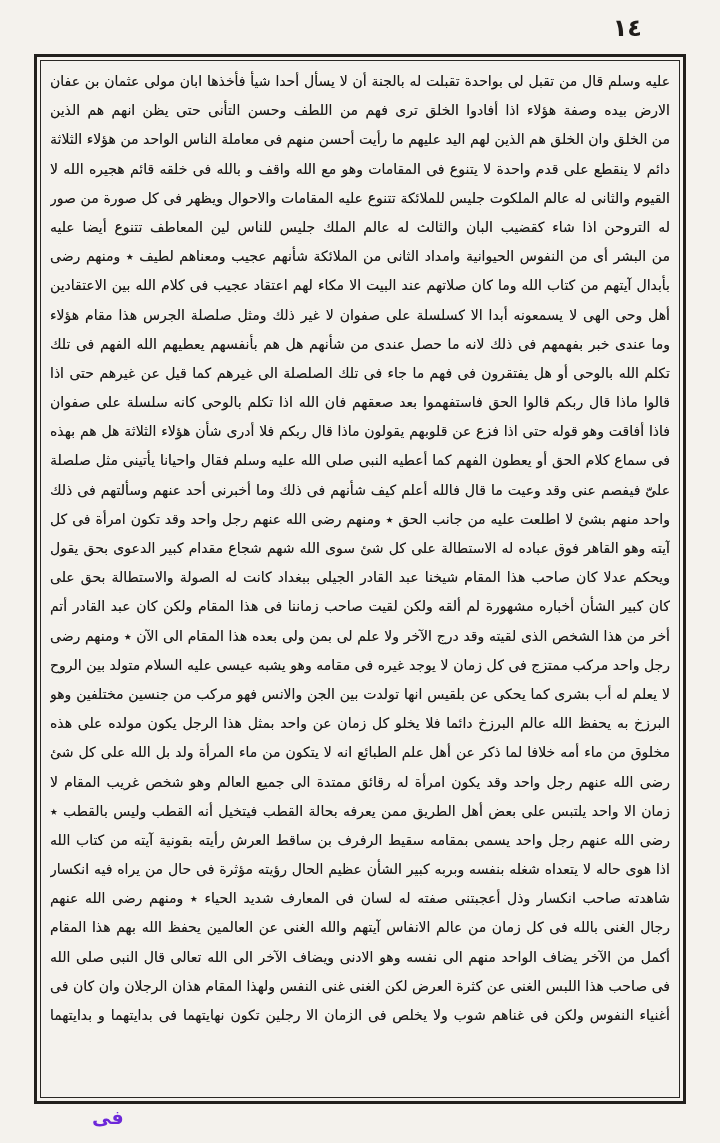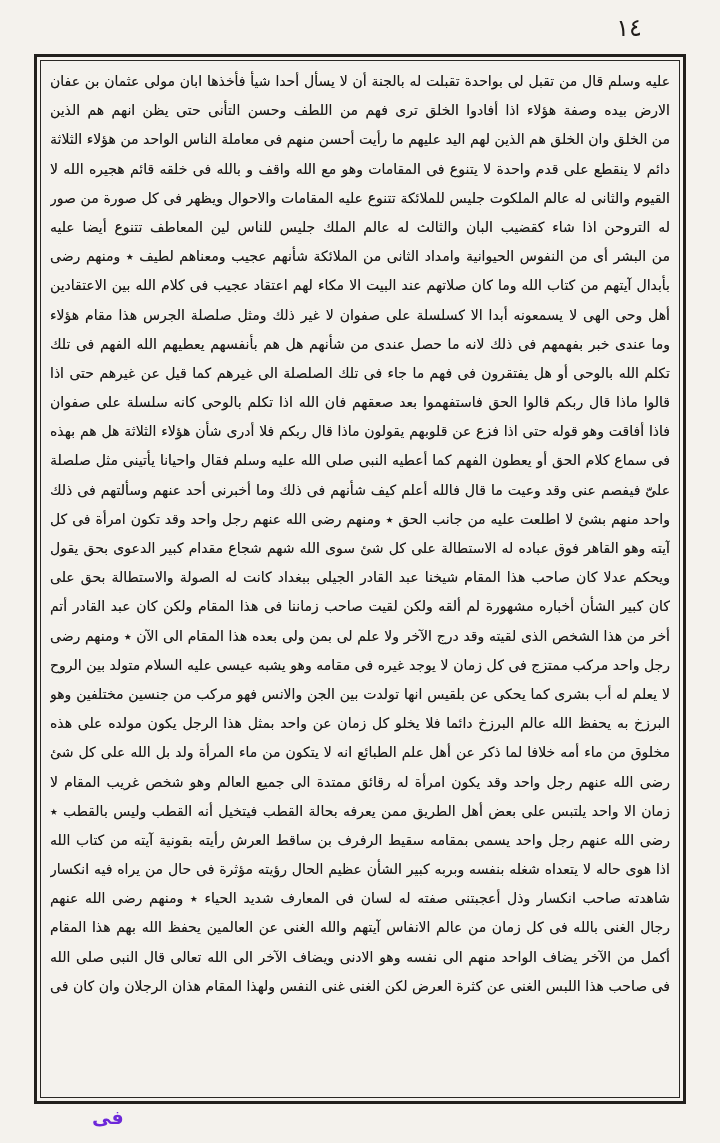--- a/index.html
+++ b/index.html
@@ -8,21 +8,21 @@
     width:720px;height:1143px;
     background:#f4f2ed;
     font-family:"DejaVu Sans",sans-serif;
     color:#1c1a18;
     overflow:hidden;
   }
   .page-number{
     position:absolute;
     top:14px;right:78px;
     font-size:24px;
-    font-weight:normal;
+    font-weight:bold;
     color:#201d1a;
     letter-spacing:2px;
     direction:rtl;
   }
   .frame-outer{
     position:absolute;
     left:34px;top:54px;
     width:652px;height:1050px;
     border:3px solid #21201d;
     box-sizing:border-box;
@@ -93,19 +93,20 @@
           <div class="text-line">البرزخ به يحفظ الله عالم البرزخ دائما فلا يخلو كل زمان عن واحد بمثل هذا الرجل يكون مولده على هذه الصفة فهو</div>
           <div class="text-line">مخلوق من ماء أمه خلافا لما ذكر عن أهل علم الطبائع انه لا يتكون من ماء المرأة ولد بل الله على كل شئ قدير ٭ ومنهم</div>
           <div class="text-line">رضى الله عنهم رجل واحد وقد يكون امرأة له رقائق ممتدة الى جميع العالم وهو شخص غريب المقام لا يوجد منه فى كل</div>
           <div class="text-line">زمان الا واحد يلتبس على بعض أهل الطريق ممن يعرفه بحالة القطب فيتخيل أنه القطب وليس بالقطب ٭ ومنهم</div>
           <div class="text-line">رضى الله عنهم رجل واحد يسمى بمقامه سقيط الرفرف بن ساقط العرش رأيته بقونية آيته من كتاب الله والنجم</div>
           <div class="text-line">اذا هوى حاله لا يتعداه شغله بنفسه وبربه كبير الشأن عظيم الحال رؤيته مؤثرة فى حال من يراه فيه انكسار هكذا</div>
           <div class="text-line">شاهدته صاحب انكسار وذل أعجبتنى صفته له لسان فى المعارف شديد الحياء ٭ ومنهم رضى الله عنهم رجلان يقال لهما</div>
           <div class="text-line">رجال الغنى بالله فى كل زمان من عالم الانفاس آيتهم والله الغنى عن العالمين يحفظ الله بهم هذا المقام الواحد منهم</div>
           <div class="text-line">أكمل من الآخر يضاف الواحد منهم الى نفسه وهو الادنى ويضاف الآخر الى الله تعالى قال النبى صلى الله عليه وسلم</div>
           <div class="text-line">فى صاحب هذا اللبس الغنى عن كثرة العرض لكن الغنى غنى النفس ولهذا المقام هذان الرجلان وان كان فى العالم</div>
+          <div class="text-line">أغنياء النفوس ولكن فى غناهم شوب ولا يخلص فى الزمان الا رجلين تكون نهايتهما فى بدايتهما و بدايتهما</div>
         </div>
     </div>
   </div>
 
   <div class="catchword">فى</div>
 
 </div>
 
 </body></html>

